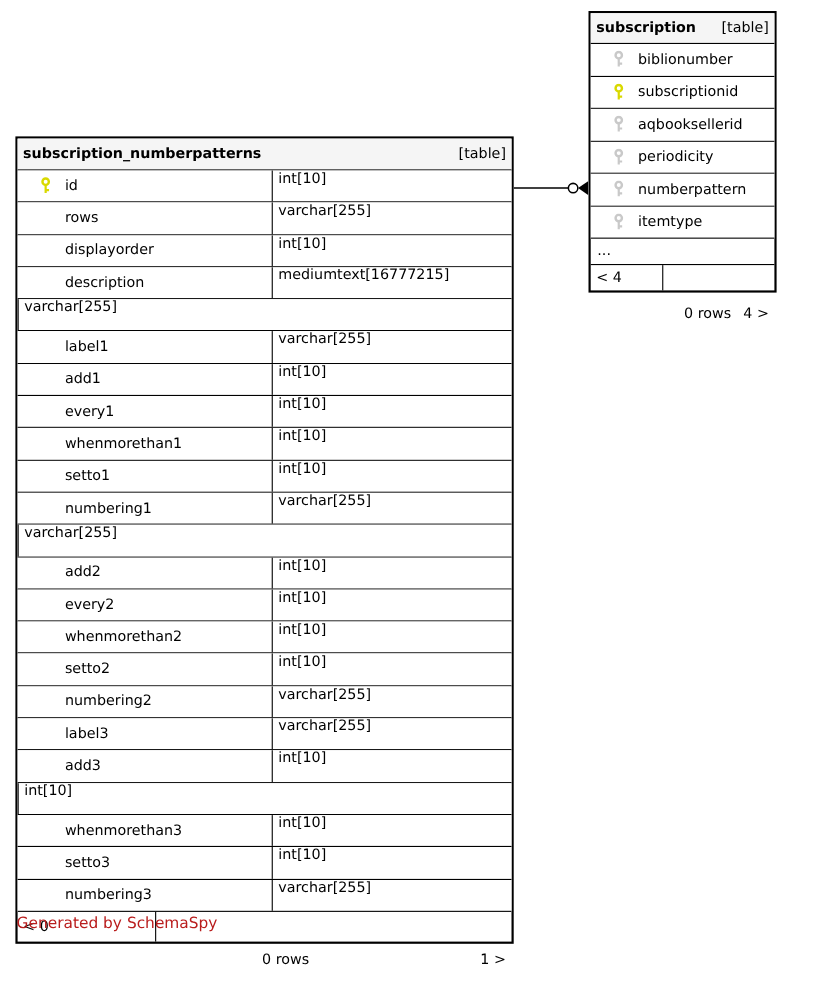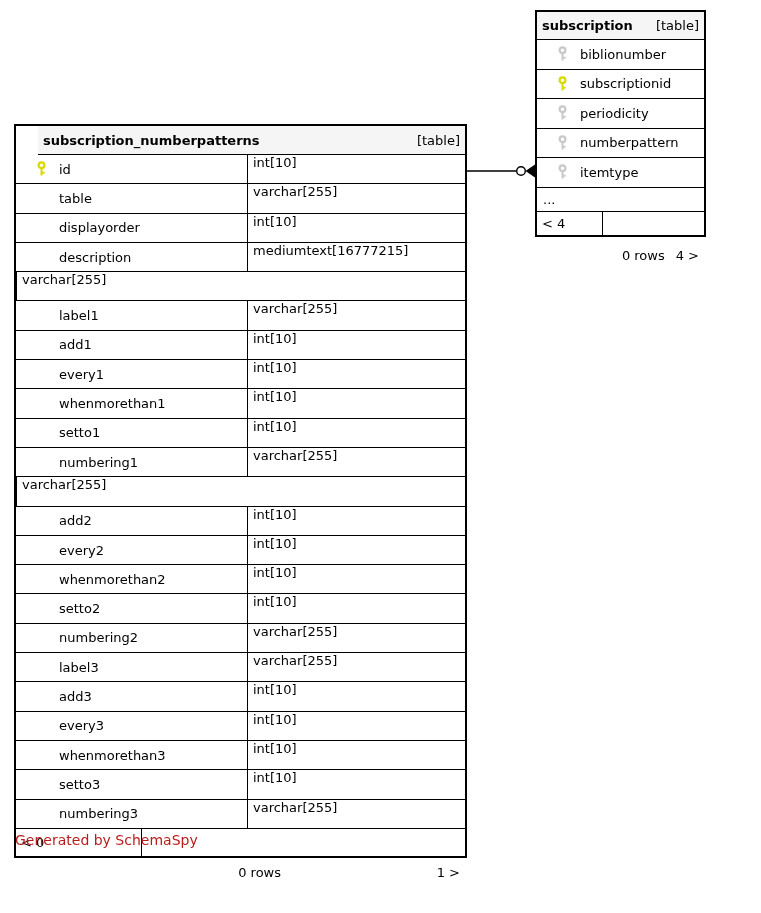--- a/index.html
+++ b/index.html
@@ -23,21 +23,21 @@
     justify-content: space-between;
     align-items: center;
     background: var(--header-bg, #f5f5f5);
     border-bottom: 1px solid var(--border, #000);
     padding: 0 5px;
     font-size: 13px;
   }
   .thead .ttitle { font-weight: bold; }
   .thead .ttag { font-weight: normal; }
   .left-table { left: 14px; top: 124px; width: 453px; }
-  .left-table .thead { height: 29px; margin-left: 22px; }
+  .left-table .thead { height: 29px; }
   .right-table { left: 535px; top: 10px; width: 171px; }
   .right-table .thead { height: 28px; }
 
   .trow {
     display: flex;
     align-items: stretch;
     border-bottom: 1px solid var(--border, #000);
     font-size: 13px;
     background: #fff;
   }
@@ -143,21 +143,21 @@
   </div>
 
   <div class="trow">
     <div class="cell-name">
       <span class="keywrap nokey">
         <svg width="11" height="16" viewBox="0 0 11 16">
           <circle class="kstroke" cx="5.5" cy="4.2" r="2.9" fill="none" stroke-width="2.2"></circle>
           <path class="kstroke" d="M5.5 7.2 L5.5 14.5 M5.5 11.8 L8.6 11.8" fill="none" stroke-width="2"></path>
         </svg>
       </span>
-      <span>table</span>
+      <span>rows</span>
     </div>
     <div class="cell-type">
       <span>varchar[255]</span>
     </div>
   </div>
 
   <div class="trow">
     <div class="cell-name">
       <span class="keywrap nokey">
         <svg width="11" height="16" viewBox="0 0 11 16">
@@ -388,29 +388,20 @@
         </svg>
       </span>
       <span>add3</span>
     </div>
     <div class="cell-type">
       <span>int[10]</span>
     </div>
   </div>
 
   <div class="trow">
-    <div class="cell-name">
-      <span class="keywrap nokey">
-        <svg width="11" height="16" viewBox="0 0 11 16">
-          <circle class="kstroke" cx="5.5" cy="4.2" r="2.9" fill="none" stroke-width="2.2"></circle>
-          <path class="kstroke" d="M5.5 7.2 L5.5 14.5 M5.5 11.8 L8.6 11.8" fill="none" stroke-width="2"></path>
-        </svg>
-      </span>
-      <span>every3</span>
-    </div>
     <div class="cell-type">
       <span>int[10]</span>
     </div>
   </div>
 
   <div class="trow">
     <div class="cell-name">
       <span class="keywrap nokey">
         <svg width="11" height="16" viewBox="0 0 11 16">
           <circle class="kstroke" cx="5.5" cy="4.2" r="2.9" fill="none" stroke-width="2.2"></circle>
@@ -490,20 +481,31 @@
       <span class="keywrap pk">
         <svg width="11" height="16" viewBox="0 0 11 16">
           <circle class="kstroke" cx="5.5" cy="4.2" r="2.9" fill="none" stroke-width="2.2"></circle>
           <path class="kstroke" d="M5.5 7.2 L5.5 14.5 M5.5 11.8 L8.6 11.8" fill="none" stroke-width="2"></path>
         </svg>
       </span>
       <span>subscriptionid</span>
     </div>
   </div>
 
+  <div class="trow">
+    <div class="cell-name">
+      <span class="keywrap idx">
+        <svg width="11" height="16" viewBox="0 0 11 16">
+          <circle class="kstroke" cx="5.5" cy="4.2" r="2.9" fill="none" stroke-width="2.2"></circle>
+          <path class="kstroke" d="M5.5 7.2 L5.5 14.5 M5.5 11.8 L8.6 11.8" fill="none" stroke-width="2"></path>
+        </svg>
+      </span>
+      <span>aqbooksellerid</span>
+    </div>
+  </div>
 
   <div class="trow">
     <div class="cell-name">
       <span class="keywrap idx">
         <svg width="11" height="16" viewBox="0 0 11 16">
           <circle class="kstroke" cx="5.5" cy="4.2" r="2.9" fill="none" stroke-width="2.2"></circle>
           <path class="kstroke" d="M5.5 7.2 L5.5 14.5 M5.5 11.8 L8.6 11.8" fill="none" stroke-width="2"></path>
         </svg>
       </span>
       <span>periodicity</span>

